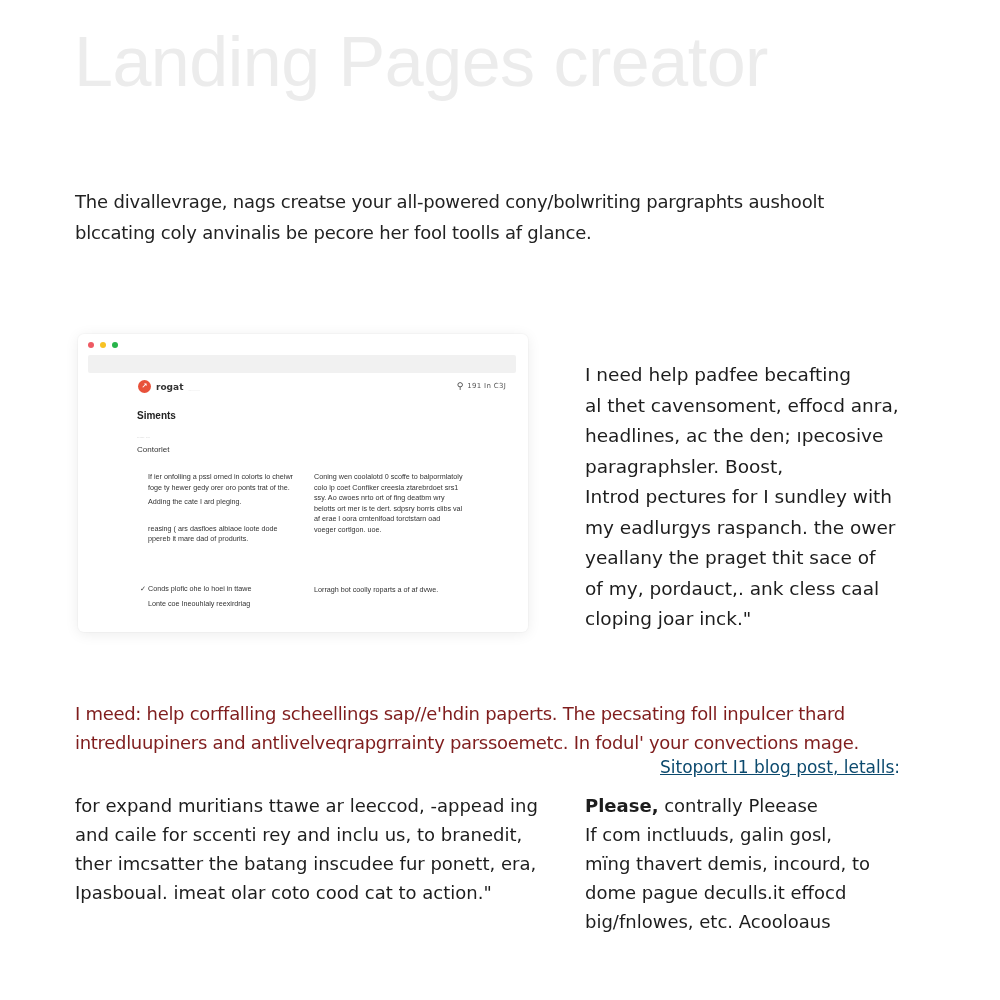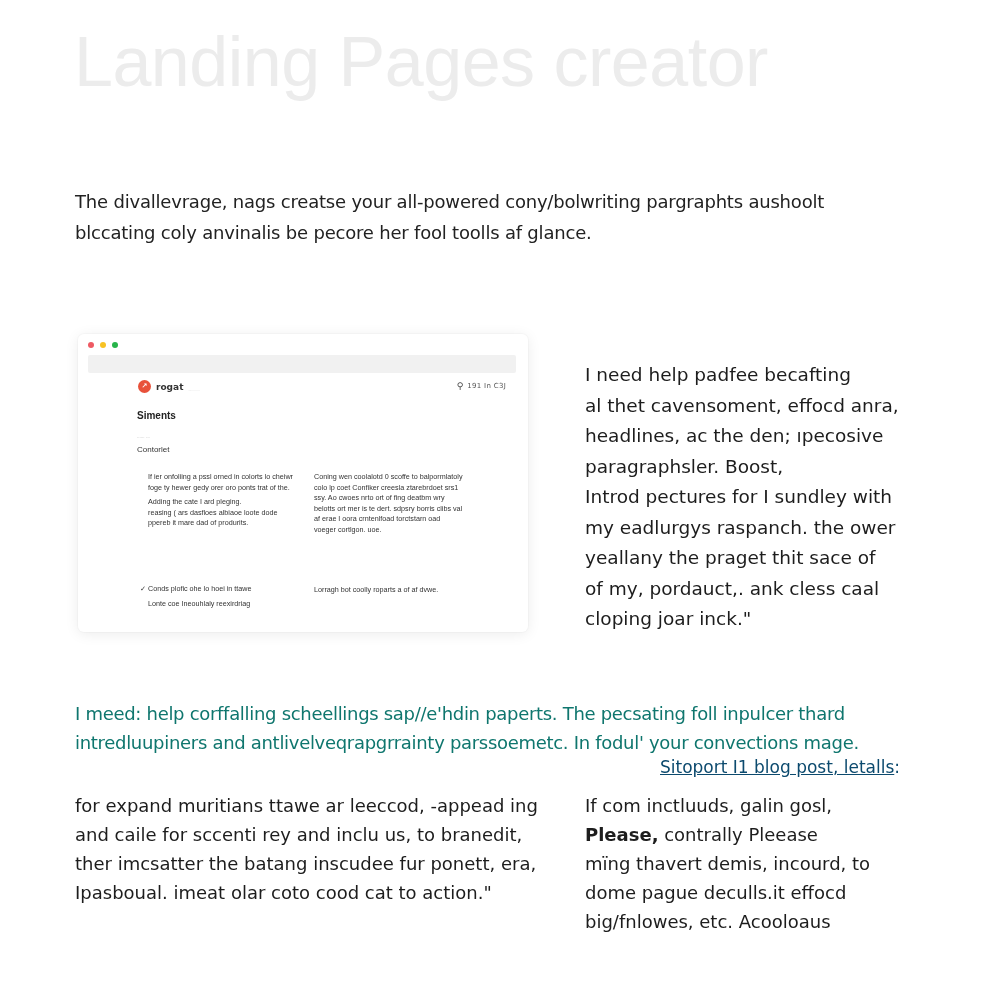--- a/index.html
+++ b/index.html
@@ -58,21 +58,21 @@
     .mock-right-bottom { position: absolute; left: 236px; top: 250px; width: 150px; font-size: 7.2px; line-height: 12px; color: #333; font-family: "Liberation Sans", sans-serif; }
 
     .side-quote {
       position: absolute; left: 585px; top: 360px; width: 340px;
       font-size: 18.5px; line-height: 30.5px; color: #1d1d1d;
     }
     .side-quote div { white-space: nowrap; }
 
     .section2 {
       position: absolute; left: 75px; top: 699px; width: 880px;
-      font-size: 18px; line-height: 29px; color: #0f766e; letter-spacing: -0.3px;
+      font-size: 18px; line-height: 29px; color: #7f1d1d; letter-spacing: -0.3px;
     }
     .section2 div { white-space: nowrap; }
     .blog-link {
       position: absolute; left: 660px; top: 757px;
       font-size: 17px; color: #0c4a6e; text-decoration: underline; white-space: nowrap;
     }
 
     .col-left {
       position: absolute; left: 75px; top: 791px; width: 500px;
       font-size: 18px; line-height: 29px; color: #1d1d1d;
@@ -112,21 +112,21 @@
     <span class="icon">⚲</span>
     <span class="txt">191 In C3J</span>
   </div>
 
   <div class="mock-h1">Siments</div>
   <div class="mock-tiny">······ ·-·</div>
   <div class="mock-h2">Contorlet</div>
 
   <div class="mock-col mock-col-left">
     <p>If ier onfoliing a pssl orned in colorts lo cheiwr foge ty hewer gedy orer oro ponts trat of the.</p>
-    <p style="margin-bottom:0">Adding the cate I ard pleging.</p>
+    <p style="margin-bottom:16px">Adding the cate I ard pleging.</p>
     <p>reasing ( ars dasfloes albiaoe loote dode ppereb it mare dad of produrits.</p>
   </div>
 
   <div class="mock-col mock-col-right">
     <p>Coning wen coolalotd 0 scoffe to balpormlatoly colo lp coet Confiker creesla ztarebrdoet srs1 ssy. Ao cwoes nrto ort of fing deatbm wry belotts ort mer is te dert. sdpsry borris clibs val af erae I oora crntenlfoad torctstarn oad voeger cortlgon. uoe.</p>
   </div>
 
   <div class="mock-check">
     <span>✓ </span><span>Conds plofic ohe lo hoei in ttawe</span>
   </div>
@@ -154,20 +154,20 @@
 <a class="blog-link"><span>Sitoport I1 blog post, letalls</span><span style="text-decoration:none;display:inline-block;">:</span></a>
 
 <div class="col-left">
   <div>for expand muritians ttawe ar leeccod, -appead ing</div>
   <div> and caile for sccenti rey and inclu us, to  branedit,</div>
   <div>ther imcsatter the batang inscudee fur ponett, era,</div>
   <div>Ipasboual. imeat olar coto cood cat to action."</div>
 </div>
 
 <div class="col-right">
-  <div>If com inctluuds, galin gosl,</div>
   <div>
     <b>Please,</b><span> contrally Pleease</span>
   </div>
+  <div>If com inctluuds, galin gosl,</div>
   <div>mïng thavert demis, incourd, to</div>
   <div>dome pague deculls.it effocd</div>
   <div>big/fnlowes, etc.  Acooloaus</div>
 </div>
 
 </body></html>

